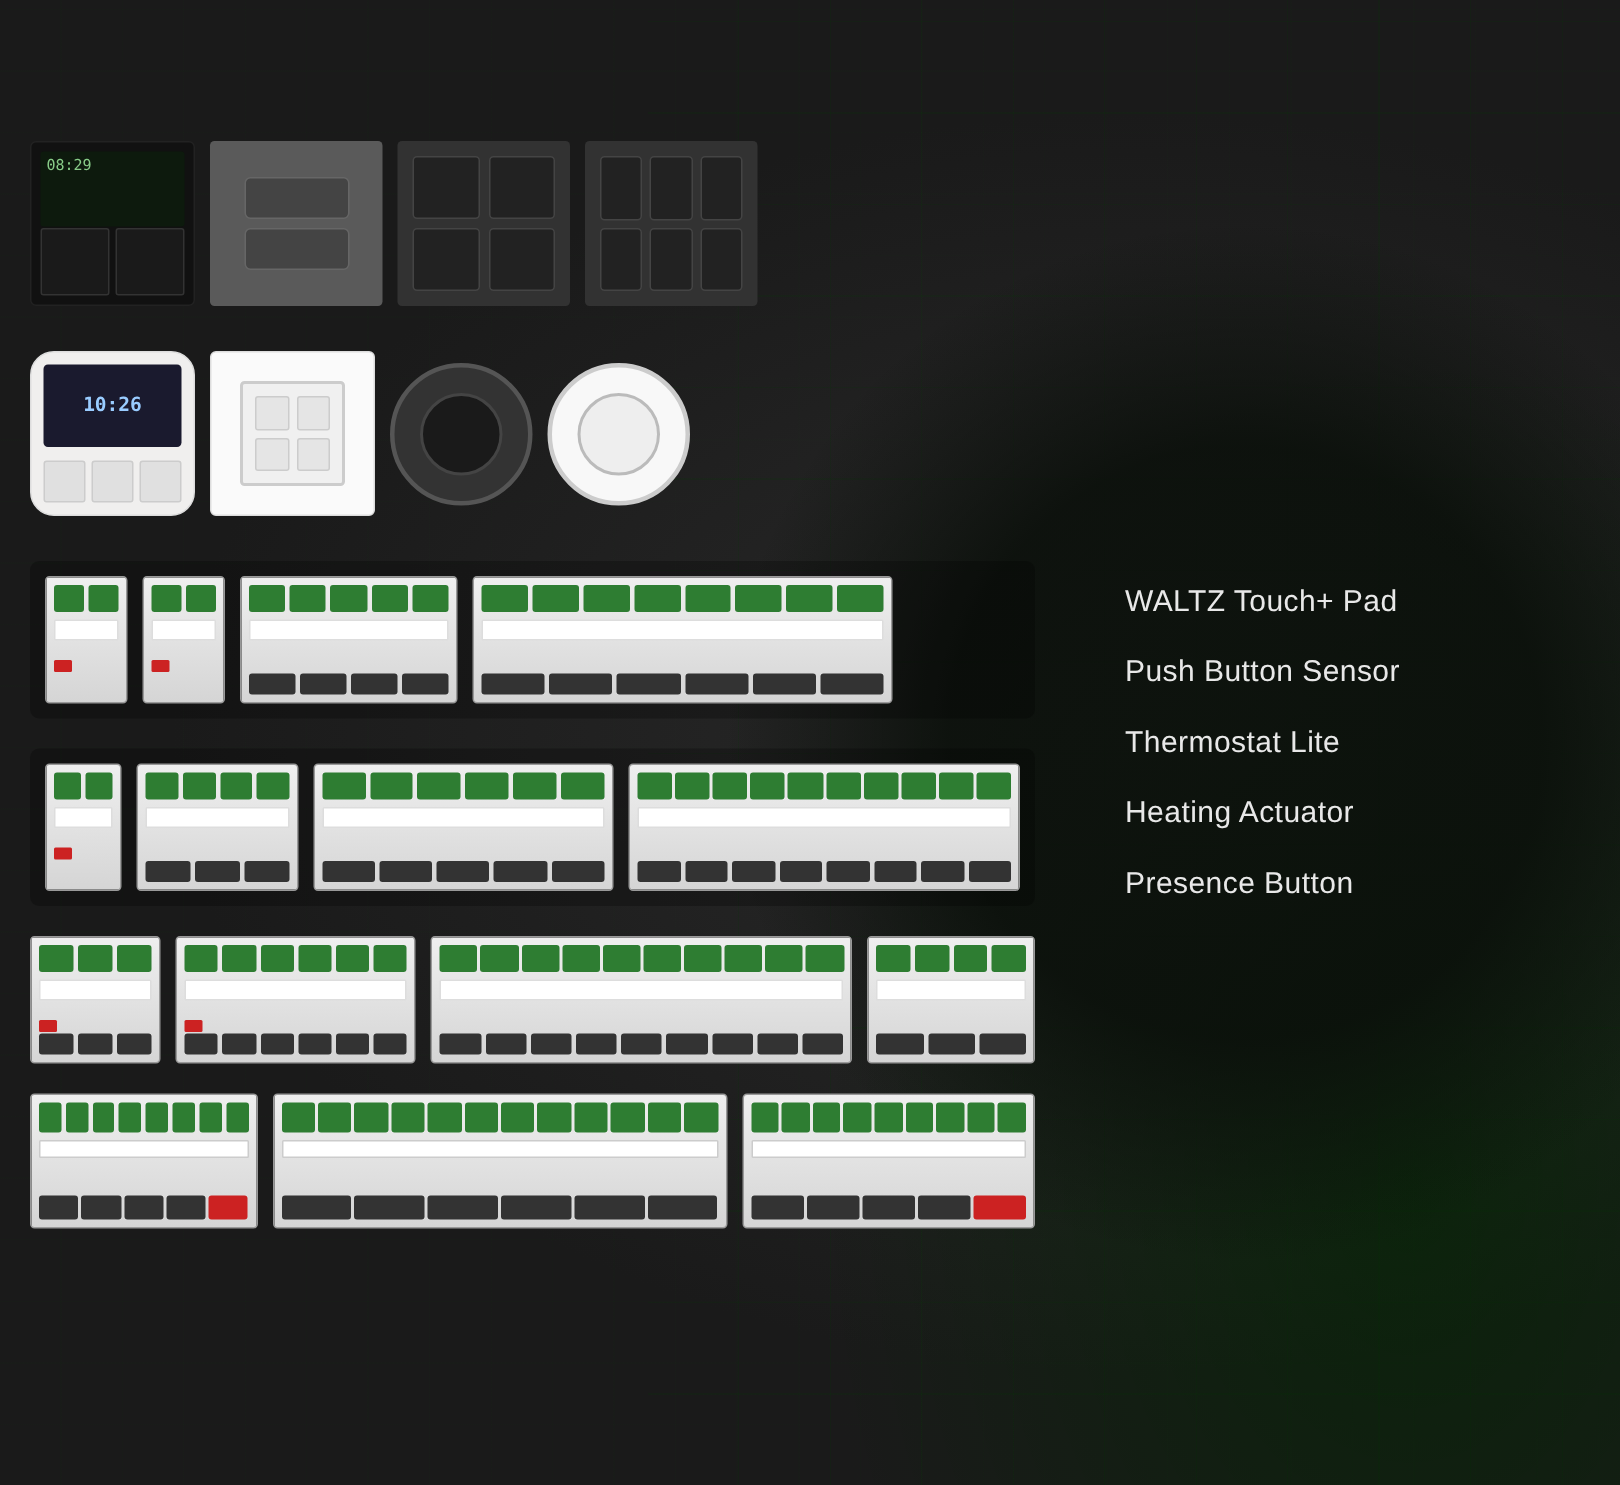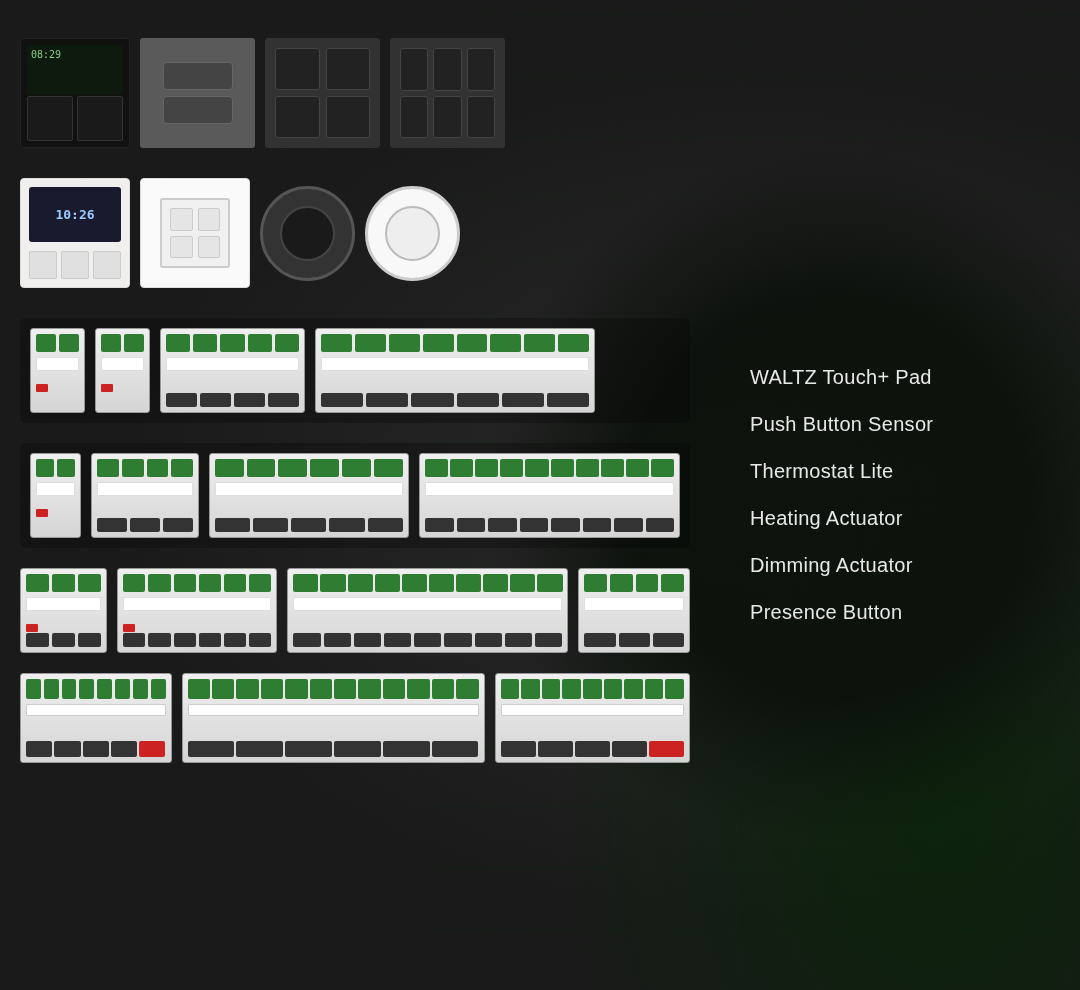--- a/index.html
+++ b/index.html
@@ -58,22 +58,23 @@
       position: relative;
       z-index: 2;
       display: flex;
       width: 100%;
       height: 100%;
     }
 
     
     .products-panel {
       width: 710px;
-      padding: 18px 20px;
+      padding: 30px 20px;
       flex-shrink: 0;
+      margin-top: 44px;
     }
 
     .product-row {
       display: flex;
       gap: 10px;
       margin-bottom: 20px;
       align-items: center;
     }
 
     
@@ -182,21 +183,21 @@
     .img-waltz-4btn .b {
       background: #222;
       border-radius: 3px;
       border: 1px solid #444;
     }
 
     .img-thermostat-w {
       width: 110px;
       height: 110px;
       background: #f0efee;
-      border-radius: 4px;
+      border-radius: 16px;
       position: relative;
       border: 1px solid #ddd;
     }
     .img-thermostat-w .tscreen {
       position: absolute;
       top: 8px; left: 8px; right: 8px;
       height: 55px;
       background: #1a1a2e;
       border-radius: 3px;
       display: flex;
@@ -726,23 +727,20 @@
       <span>Thermostat Lite</span>
     </div>
 
 
 
 
     <div class="product-list-item">
       <span>Heating Actuator</span>
     </div>
 
-    <div class="product-list-item">
-      <span>Dimming Actuator</span>
-    </div>
 
     <div class="product-list-item">
       <span>Presence Button</span>
     </div>
 
   </div>
 
 </div>
 
 </body></html>

